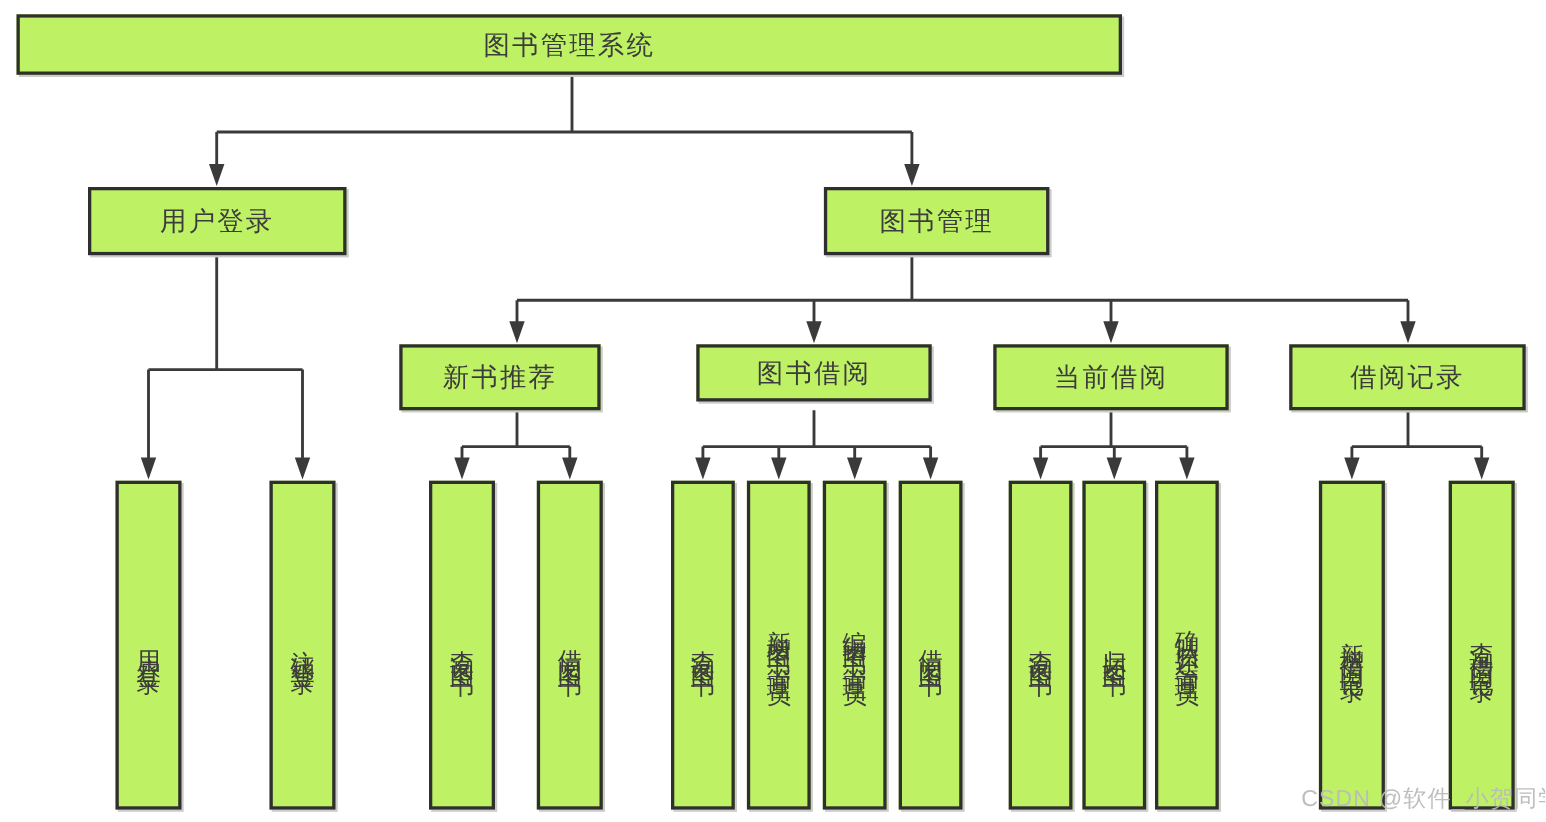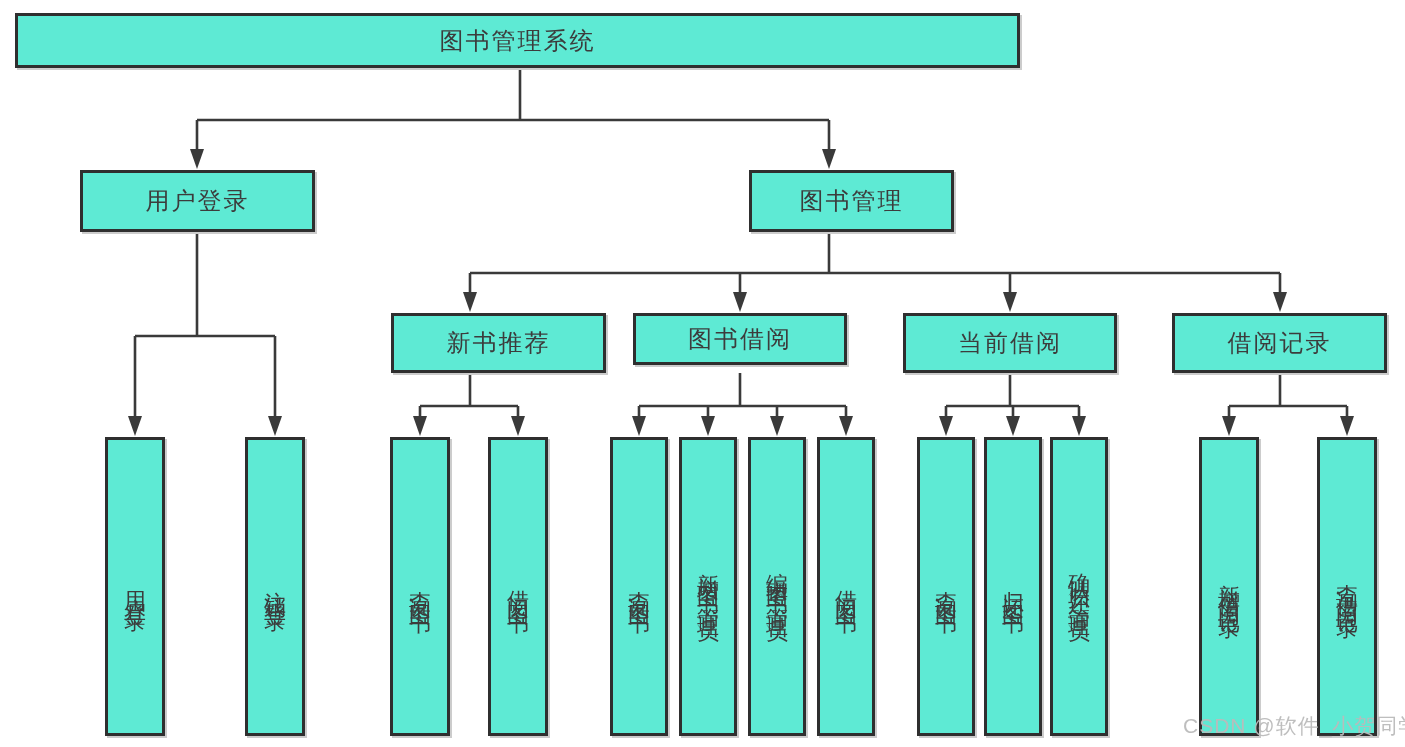--- a/index.html
+++ b/index.html
@@ -11,21 +11,21 @@
     font-family: "Liberation Sans", "DejaVu Sans", sans-serif;
     overflow: hidden;
   }
   .wires { position: absolute; left: 0; top: 0; width: 1405px; height: 747px; }
   .wires path { stroke: #3a3a3a; stroke-width: 2.6; fill: none; }
   .wires polygon { fill: #3a3a3a; stroke: none; }
   .node {
     position: absolute;
     box-sizing: border-box;
     border: 3px solid #2f2f2f;
-    background: #5eead4;
+    background: #bef264;
     display: flex;
     align-items: center;
     justify-content: center;
     color: #3c3c3c;
     box-shadow: 2px 2px 0 #cccccc;
   }
   .node.h span {
     font-size: 24px;
     letter-spacing: 2px;
     white-space: nowrap;
@@ -107,21 +107,21 @@
     <span>图书管理系统</span>
   </div>
 
   <div class="node h" style="left:80px; top:170px; width:235px; height:62px;">
     <span>用户登录</span>
   </div>
   <div class="node h" style="left:713px; top:170px; width:205px; height:62px;margin-left:36px;">
     <span>图书管理</span>
   </div>
 
-  <div class="node h" style="left:363px; top:313px; width:215px; height:60px;margin-left:28px;">
+  <div class="node h" style="left:363px; top:313px; width:183px; height:60px;">
     <span>新书推荐</span>
   </div>
   <div class="node h" style="left:633px; top:313px; width:214px; height:52px;">
     <span>图书借阅</span>
   </div>
   <div class="node h" style="left:1172px; top:313px; width:215px; height:60px;">
     <span>借阅记录</span>
   </div>
   <div class="node h" style="left:903px; top:313px; width:214px; height:60px;">
     <span>当前借阅</span>

